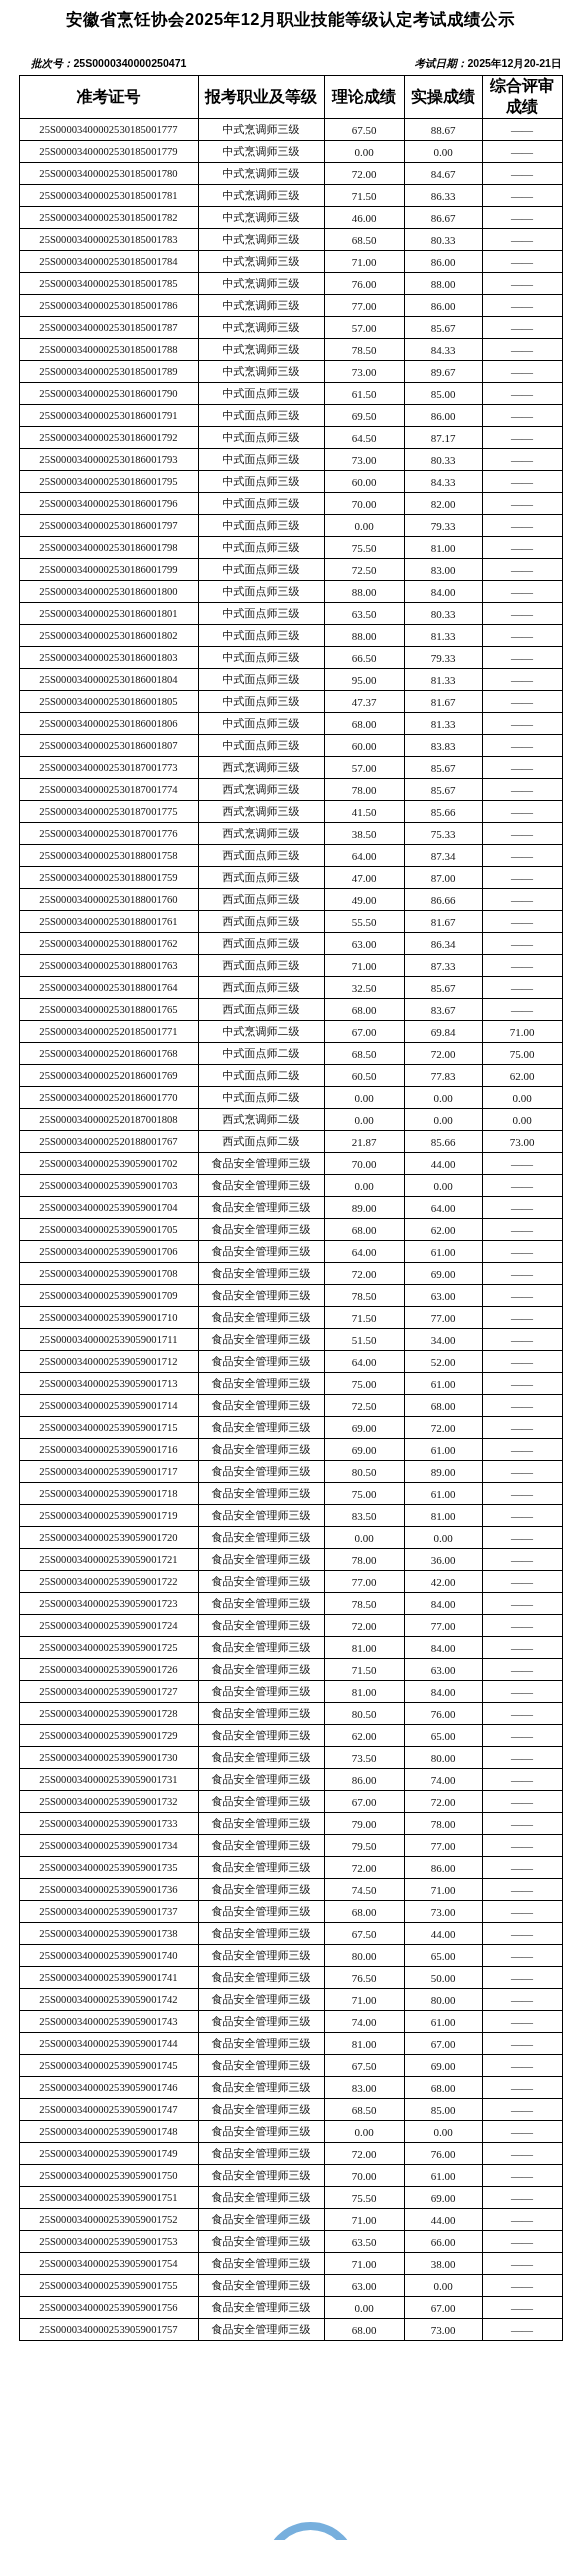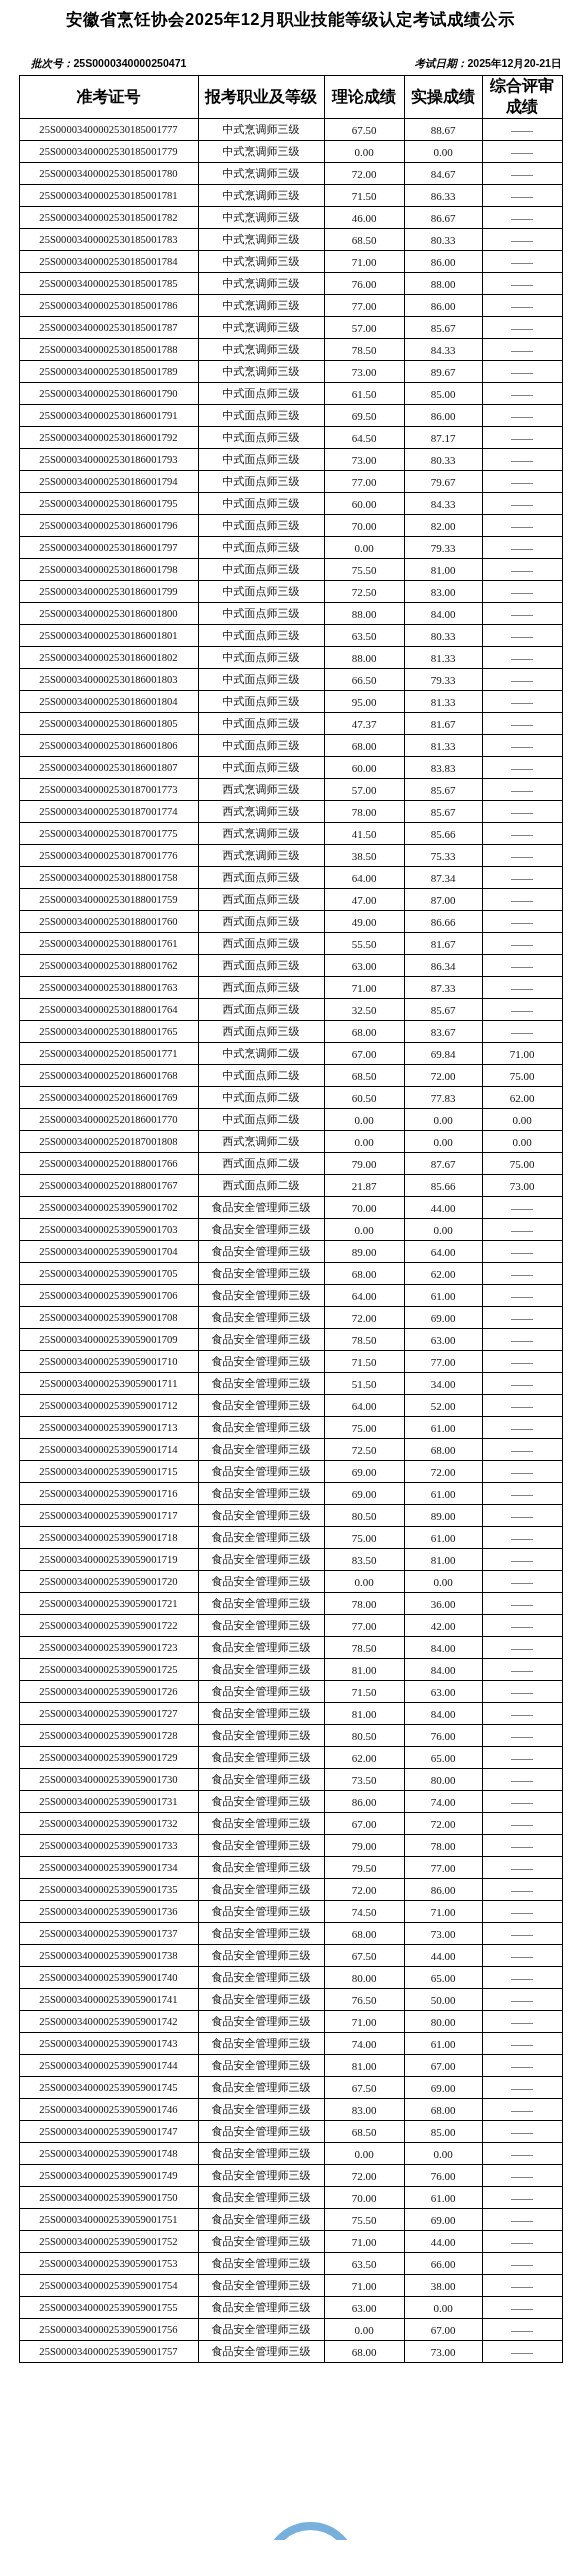--- a/index.html
+++ b/index.html
@@ -229,27 +229,20 @@
           <td class="c4">——</td>
         </tr>
         <tr>
           <td class="c0">25S00003400002530186001793</td>
           <td class="c1">中式面点师三级</td>
           <td class="c2">73.00</td>
           <td class="c3">80.33</td>
           <td class="c4">——</td>
         </tr>
         <tr>
-          <td class="c0">25S00003400002530186001794</td>
-          <td class="c1">中式面点师三级</td>
-          <td class="c2">77.00</td>
-          <td class="c3">79.67</td>
-          <td class="c4">——</td>
-        </tr>
-        <tr>
           <td class="c0">25S00003400002530186001795</td>
           <td class="c1">中式面点师三级</td>
           <td class="c2">60.00</td>
           <td class="c3">84.33</td>
           <td class="c4">——</td>
         </tr>
         <tr>
           <td class="c0">25S00003400002530186001796</td>
           <td class="c1">中式面点师三级</td>
           <td class="c2">70.00</td>
@@ -446,27 +439,20 @@
           <td class="c4">0.00</td>
         </tr>
         <tr>
           <td class="c0">25S00003400002520187001808</td>
           <td class="c1">西式烹调师二级</td>
           <td class="c2">0.00</td>
           <td class="c3">0.00</td>
           <td class="c4">0.00</td>
         </tr>
         <tr>
-          <td class="c0">25S00003400002520188001766</td>
-          <td class="c1">西式面点师二级</td>
-          <td class="c2">79.00</td>
-          <td class="c3">87.67</td>
-          <td class="c4">75.00</td>
-        </tr>
-        <tr>
           <td class="c0">25S00003400002520188001767</td>
           <td class="c1">西式面点师二级</td>
           <td class="c2">21.87</td>
           <td class="c3">85.66</td>
           <td class="c4">73.00</td>
         </tr>
         <tr>
           <td class="c0">25S00003400002539059001702</td>
           <td class="c1">食品安全管理师三级</td>
           <td class="c2">70.00</td>
@@ -604,20 +590,27 @@
           <td class="c1">食品安全管理师三级</td>
           <td class="c2">77.00</td>
           <td class="c3">42.00</td>
           <td class="c4">——</td>
         </tr>
         <tr>
           <td class="c0">25S00003400002539059001723</td>
           <td class="c1">食品安全管理师三级</td>
           <td class="c2">78.50</td>
           <td class="c3">84.00</td>
+          <td class="c4">——</td>
+        </tr>
+        <tr>
+          <td class="c0">25S00003400002539059001724</td>
+          <td class="c1">食品安全管理师三级</td>
+          <td class="c2">72.00</td>
+          <td class="c3">77.00</td>
           <td class="c4">——</td>
         </tr>
         <tr>
           <td class="c0">25S00003400002539059001725</td>
           <td class="c1">食品安全管理师三级</td>
           <td class="c2">81.00</td>
           <td class="c3">84.00</td>
           <td class="c4">——</td>
         </tr>
         <tr>

